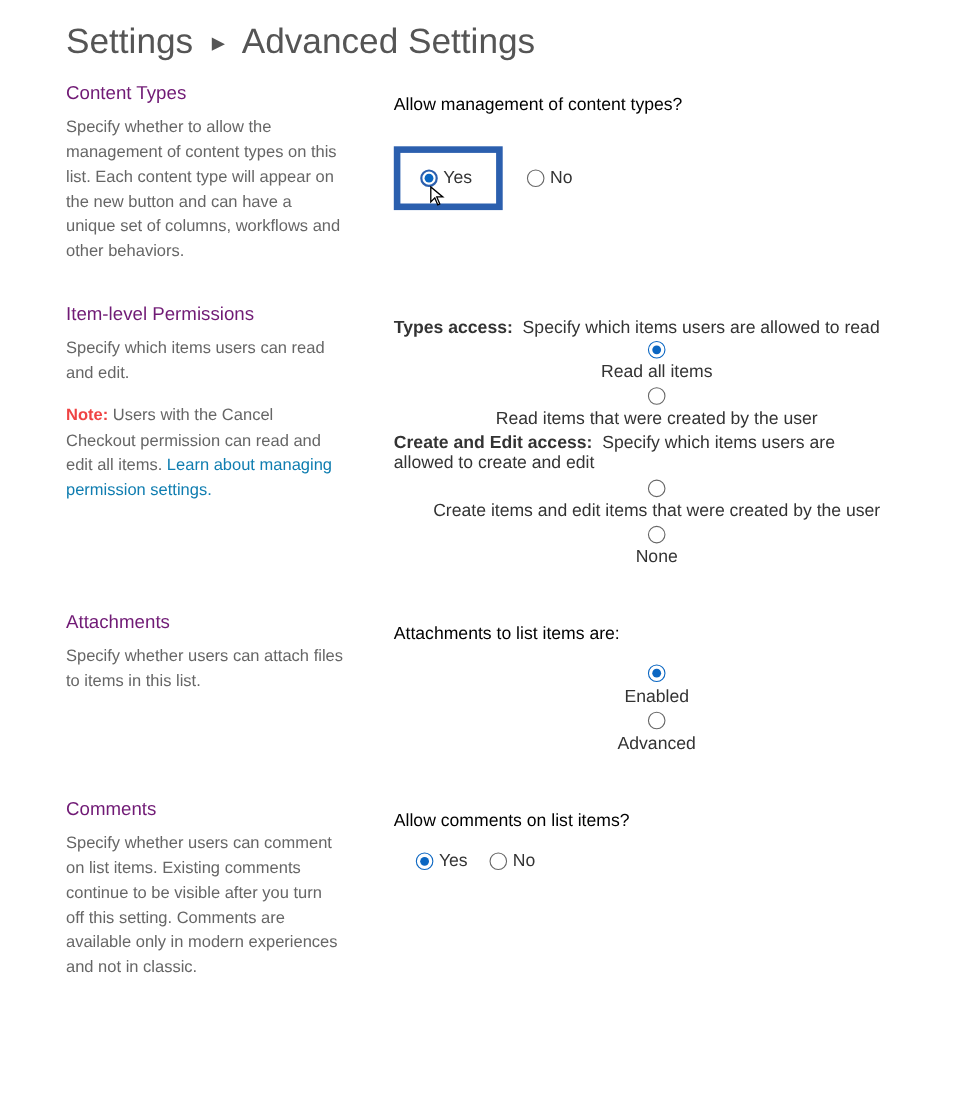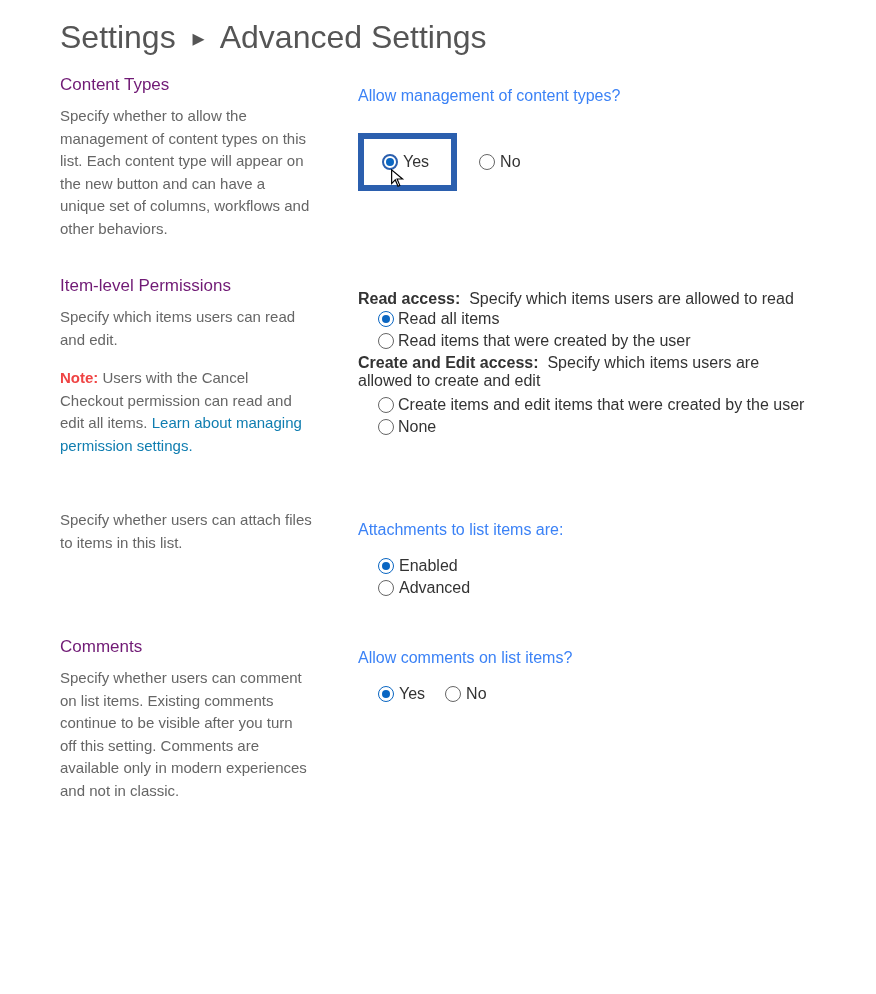--- a/index.html
+++ b/index.html
@@ -41,29 +41,29 @@
       font-size: 15px;
       font-weight: 400;
       color: #666666;
       line-height: 1.5;
     }
     .section-desc .note-label { font-weight: 600; color: #ef4444; }
     .section-desc a { color: #0F7DB0; text-decoration: none; }
     .section-desc p { margin-bottom: 16px; }
     .field-label {
       font-size: 16px;
-      color: #3b82f6;
+      color: #000000;
       margin-bottom: 28px;
     }
     .radio-row {
       display: flex;
       align-items: center;
       gap: 22px;
     }
-    .radio-stack .radio-item { display: flex; align-items: center; margin-bottom: 4px; padding-left: 20px; }
+    .radio-stack .radio-item { display: flex; align-items: center; margin-bottom: 4px; padding-left: 20px; flex-direction: column; }
     .radio-item {
       display: inline-flex;
       align-items: center;
       gap: 5px;
       font-size: 16px;
       color: #333;
       cursor: pointer;
     }
     .radio {
       width: 16px;
@@ -148,21 +148,21 @@
     <div class="section-title">Item-level Permissions</div>
     <div class="section-desc">
       <p>Specify which items users can read and edit.</p>
       <p>
         <span class="note-label">Note:</span><span> Users with the Cancel Checkout permission can read and edit all items. </span><a href="#">Learn about managing permission settings.</a>
       </p>
     </div>
   </div>
   <div class="right-col right-pad">
     <div class="subhead gap-after">
-      <span class="bold">Read access:</span>&nbsp;&nbsp;<span>Specify which items users are allowed to read</span>
+      <span class="bold">Types access:</span>&nbsp;&nbsp;<span>Specify which items users are allowed to read</span>
     </div>
     <div class="radio-stack">
       <label class="radio-item">
         <span class="radio checked"></span>
         <span>Read all items</span>
       </label>
       <label class="radio-item">
         <span class="radio"></span>
         <span>Read items that were created by the user</span>
       </label>
@@ -179,20 +179,21 @@
       <label class="radio-item">
         <span class="radio"></span>
         <span>None</span>
       </label>
     </div>
   </div>
 </div>
 
 <div class="section">
   <div class="left-col">
+    <div class="section-title">Attachments</div>
     <div class="section-desc">Specify whether users can attach files to items in this list.</div>
   </div>
   <div class="right-col">
     <div class="field-label" style="margin-bottom:18px">Attachments to list items are:</div>
     <div class="radio-stack">
       <label class="radio-item">
         <span class="radio checked"></span>
         <span>Enabled</span>
       </label>
       <label class="radio-item">

